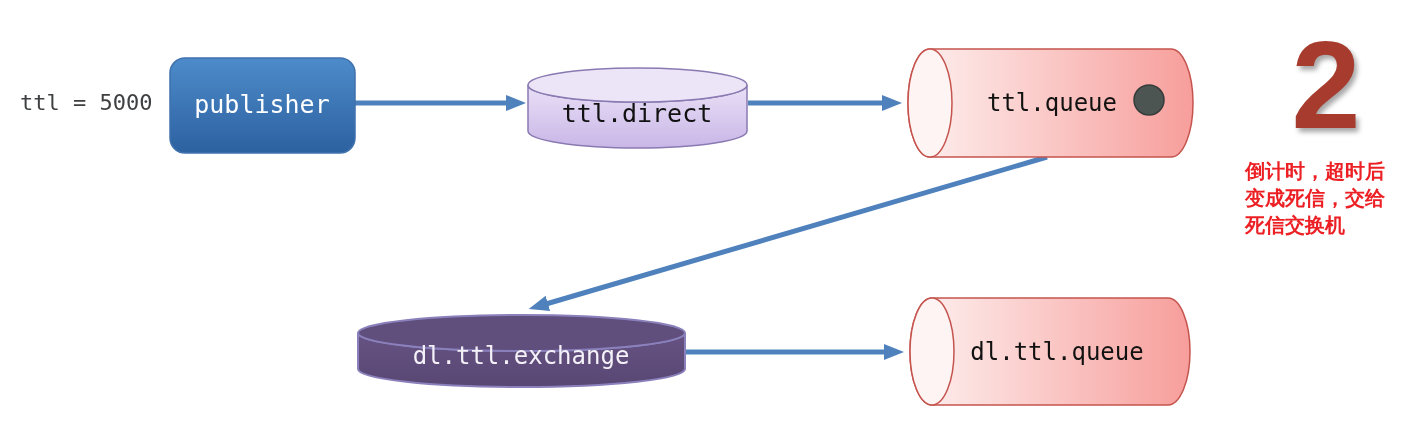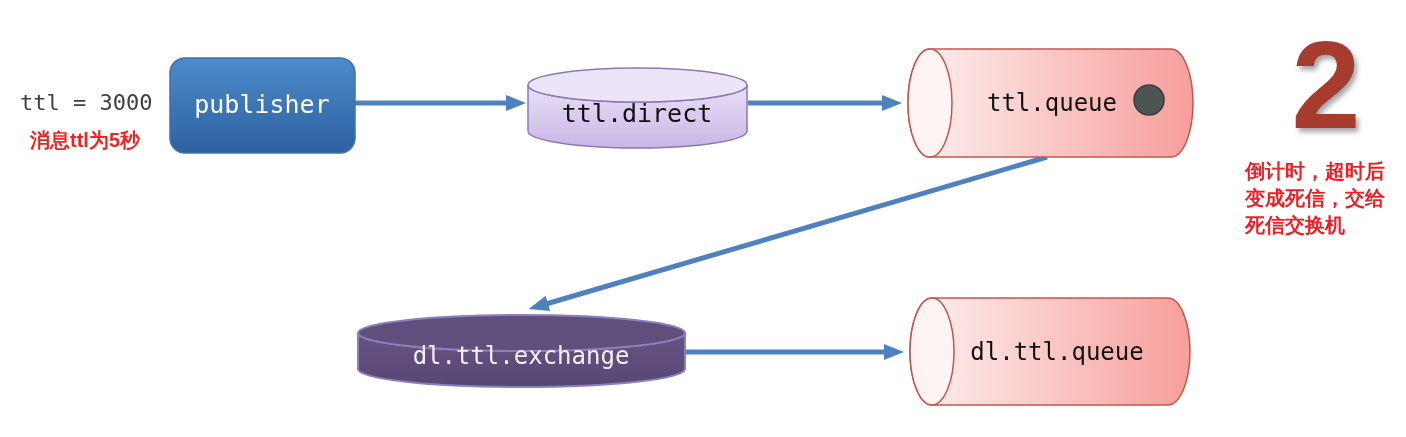--- a/index.html
+++ b/index.html
@@ -93,22 +93,21 @@
       <text x="521" y="364" text-anchor="middle" font-size="24" fill="#f4f2f8">dl.ttl.exchange</text>
     </g>
 
     <g>
       <path d="M932,298 L1168,298 A22,53.5 0 0 1 1168,405 L932,405 A22,53.5 0 0 1 932,298 Z" fill="url(#gradPink)" stroke="#c5544e" stroke-width="1.5"></path>
       <ellipse cx="932" cy="351.5" rx="22" ry="53.5" fill="#fdf4f3" stroke="#c5544e" stroke-width="1.5"></ellipse>
       <text x="1057" y="360" text-anchor="middle" font-size="24" fill="#111111">dl.ttl.queue</text>
     </g>
   </svg>
 
-  <div class="ttl-code">ttl = 3000</div>
-  <div class="ttl-note">消息ttl为5秒</div>
+  <div class="ttl-code">ttl = 5000</div>
 
   <div class="step-number">2</div>
   <div class="dead-letter-note">
     <div>倒计时，超时后</div>
     <div>变成死信，交给</div>
     <div>死信交换机</div>
   </div>
 
 </div>
 

